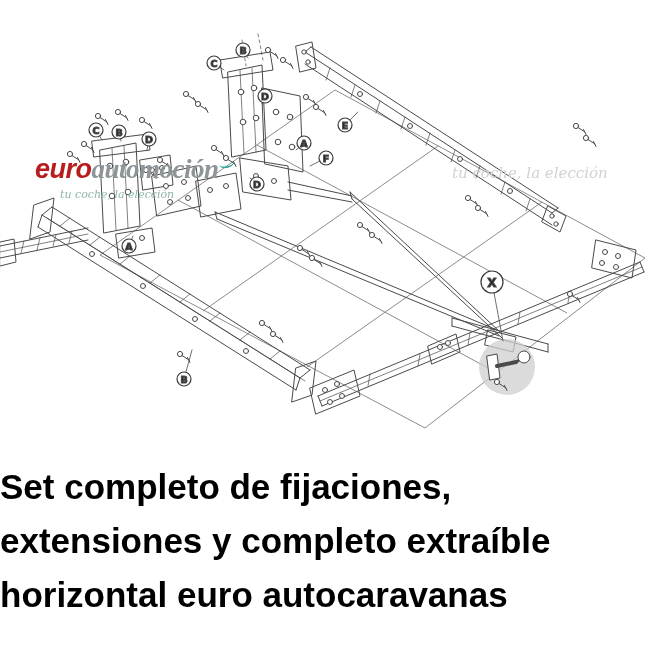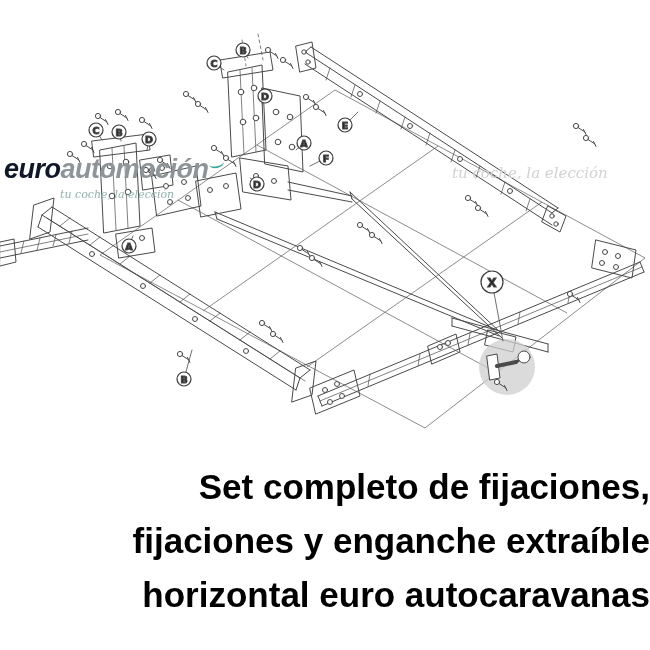--- a/index.html
+++ b/index.html
@@ -11,38 +11,38 @@
   svg{display:block;}
   .lbl{
     font-family:"DejaVu Sans",sans-serif;font-weight:bold;fill:#222;
     text-anchor:middle;dominant-baseline:central;
   }
   .logo{
     position:absolute;left:4px;top:156px;
     font-style:italic;font-weight:bold;font-size:27px;letter-spacing:-0.5px;
     white-space:nowrap;line-height:1;
   }
-  .logo .p1{color:#0f172a;}
-  .logo .p2{color:#8d9598;}
+  .logo .p1{color:#b91c1c;margin-left:31px;}
+  .logo .p2{color:#8d9598;font-family:Liberation Serif, serif;}
   .logo .swoosh{
     display:inline-block;width:15px;height:8px;margin-left:2px;
     border-bottom:2px solid #35a79c;border-radius:60%;
     transform:rotate(-12deg) translateY(-10px);
   }
   .tagline{
     position:absolute;left:60px;top:188px;
     font-family:"DejaVu Serif",serif;font-style:italic;font-size:11px;color:#8fb5ab;
   }
   .ghost{
     position:absolute;left:452px;top:164px;
     font-family:"DejaVu Serif",serif;font-style:italic;font-size:15px;color:#d2d2d2;
     white-space:nowrap;
   }
   .caption{
-    position:absolute;left:0;right:0;top:460px;text-align:right;
+    position:absolute;left:0;right:0;top:460px;text-align:left;
     font-weight:bold;font-size:35px;line-height:54px;color:#000;
   }
 </style>
 </head>
 <body>
 
 <div class="stage">
 
   <div class="diagram-wrap">
     <svg id="diagram-svg" width="650" height="455" viewBox="0 0 650 455">
@@ -314,17 +314,17 @@
   </div>
 
   <div class="logo">
     <span class="p1">euro</span><span class="p2">automoción</span><span class="swoosh"></span>
   </div>
   <div class="tagline">tu coche, la elección</div>
   <div class="ghost">tu coche, la elección</div>
 
   <div class="caption">
     <div>Set completo de fijaciones,</div>
-    <div>fijaciones y enganche extraíble</div>
+    <div>extensiones y completo extraíble</div>
     <div>horizontal euro autocaravanas</div>
   </div>
 
 </div>
 
 </body></html>

